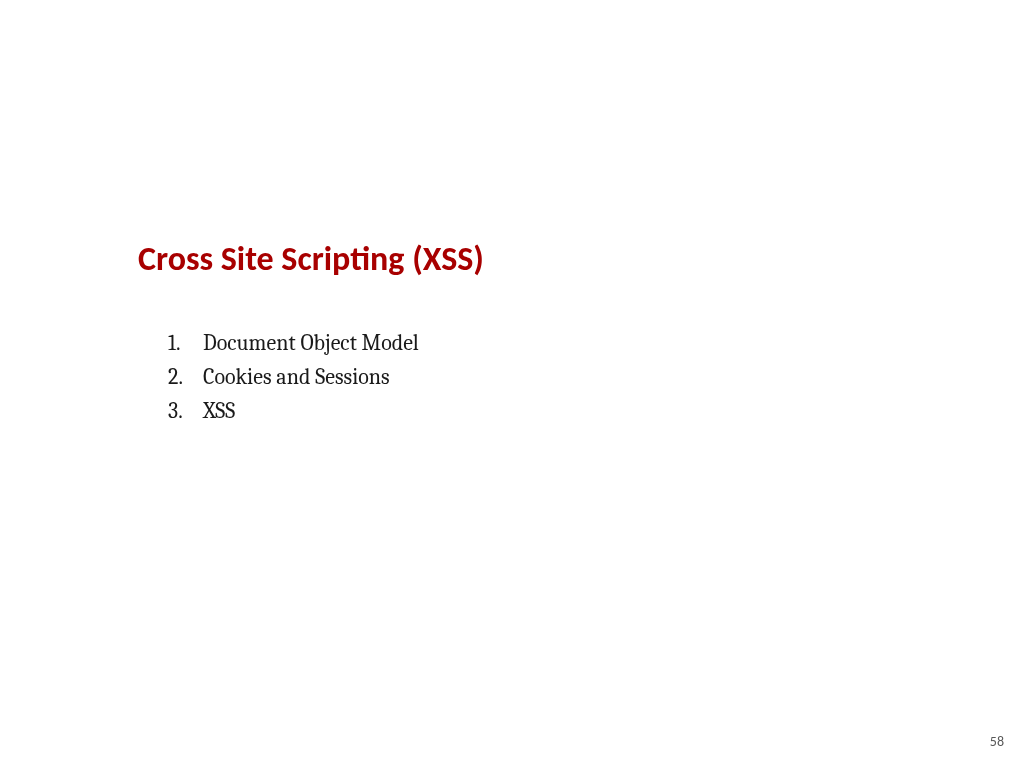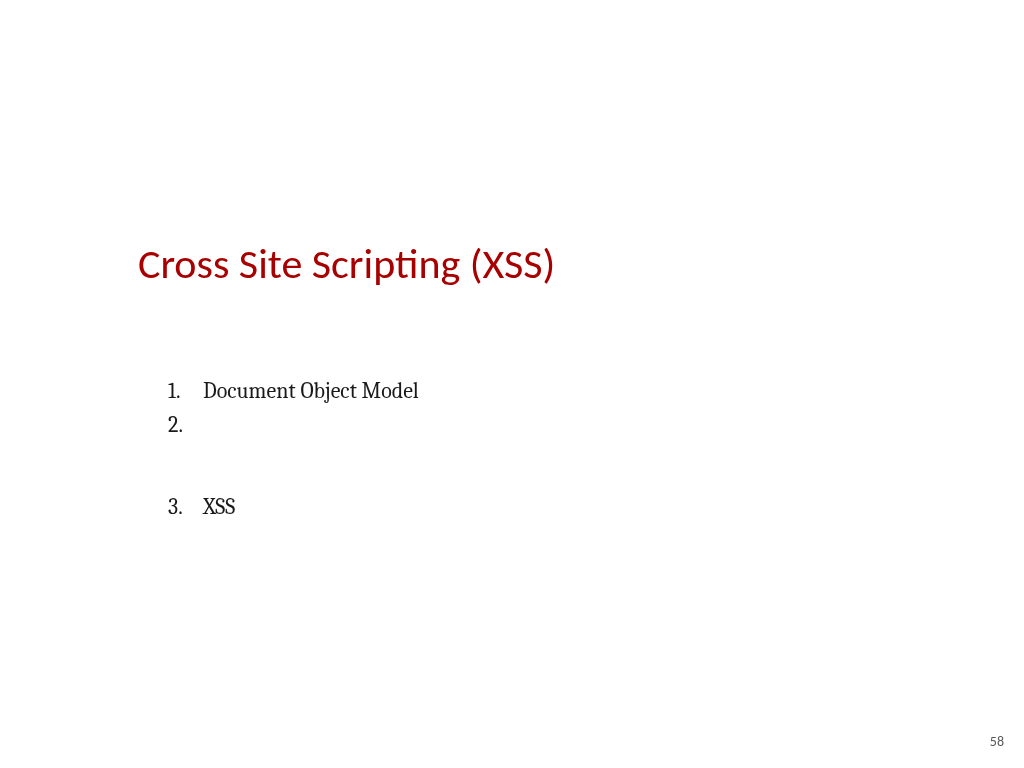--- a/index.html
+++ b/index.html
@@ -11,22 +11,22 @@
       width: 1024px;
       height: 768px;
       background: #ffffff;
       position: relative;
       font-family: Cambria, Georgia, serif;
     }
     .slide-title {
       position: absolute;
       top: 238px;
       left: 138px;
-      font-size: 42px;
-      font-weight: 400;
+      font-size: 34px;
+      font-weight: 700;
       color: #a80000;
       font-family: Calibri, "Segoe UI", sans-serif;
     }
     .list-container {
       position: absolute;
       top: 330px;
       left: 168px;
     }
     .list-item {
       display: flex;
@@ -34,21 +34,20 @@
       margin-bottom: 8px;
       font-size: 22px;
       color: #1a1a1a;
     }
     .list-number {
       width: 35px;
       text-align: left;
     }
     .list-text {
       margin-left: 0px;
-      margin-top: 48px;
     }
     .page-number {
       position: absolute;
       bottom: 18px;
       right: 20px;
       font-size: 14px;
       color: #595959;
       font-family: Calibri, "Segoe UI", sans-serif;
     }
   </style>
@@ -57,20 +56,21 @@
 
 <h1 class="slide-title">Cross Site Scripting (XSS)</h1>
 
 <div class="list-container">
   <div class="list-item">
     <span class="list-number">1.</span>
     <span class="list-text">Document Object Model</span>
   </div>
   <div class="list-item">
     <span class="list-number">2.</span>
+    <span class="list-text">Cookies and Sessions</span>
   </div>
   <div class="list-item">
     <span class="list-number">3.</span>
     <span class="list-text">XSS</span>
   </div>
 </div>
 
 <div class="page-number">58</div>
 
 </body></html>

